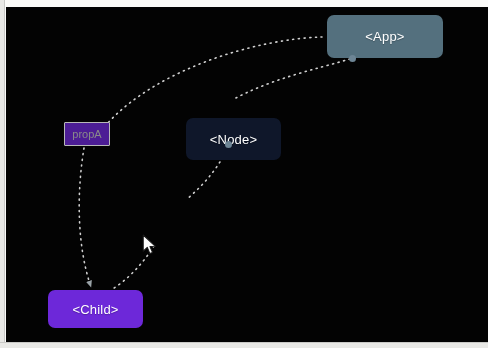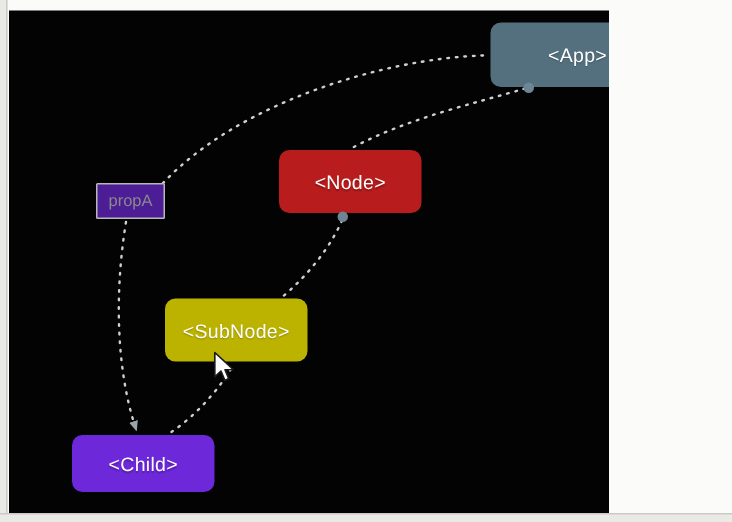--- a/index.html
+++ b/index.html
@@ -37,21 +37,21 @@
     position: absolute;
     left: 0; top: 0;
     width: 488px; height: 7px;
     background: #fbfbf9;
   }
   
   #canvas {
     position: absolute;
     left: 6px;
     top: 7px;
-    width: 400px;
+    width: 482px;
     height: 335px;
     background: #030303;
     overflow: hidden;
   }
   #edges {
     position: absolute;
     left: 0; top: 0;
     width: 482px;
     height: 335px;
     pointer-events: none;
@@ -72,23 +72,23 @@
   .node-label {
     display: block;
     line-height: 1;
   }
   #node-app {
     left: 321px; top: 8px;
     width: 116px; height: 43px;
     background: #54707e;
   }
   #node-node {
-    left: 180px; top: 93px;
+    left: 180px; top: 111px;
     width: 95px; height: 42px;
-    background: #b91c1c;
+    background: #0f172a;
   }
   #node-subnode {
     left: 104px; top: 192px;
     width: 95px; height: 42px;
     background: #bcb300;
   }
   #node-child {
     left: 42px; top: 283px;
     width: 95px; height: 38px;
     background: #6d28d9;
@@ -160,23 +160,20 @@
     </svg>
 
     <div class="node" id="node-app">
       <span class="node-label">&lt;App&gt;</span>
     </div>
 
     <div class="node" id="node-node">
       <span class="node-label">&lt;Node&gt;</span>
     </div>
 
-    <div class="node" id="node-subnode">
-      <span class="node-label">&lt;SubNode&gt;</span>
-    </div>
 
     <div class="node" id="node-child">
       <span class="node-label">&lt;Child&gt;</span>
     </div>
 
     <div id="prop-a">
       <span>propA</span>
     </div>
 
     <div class="port" id="port-app"></div>

